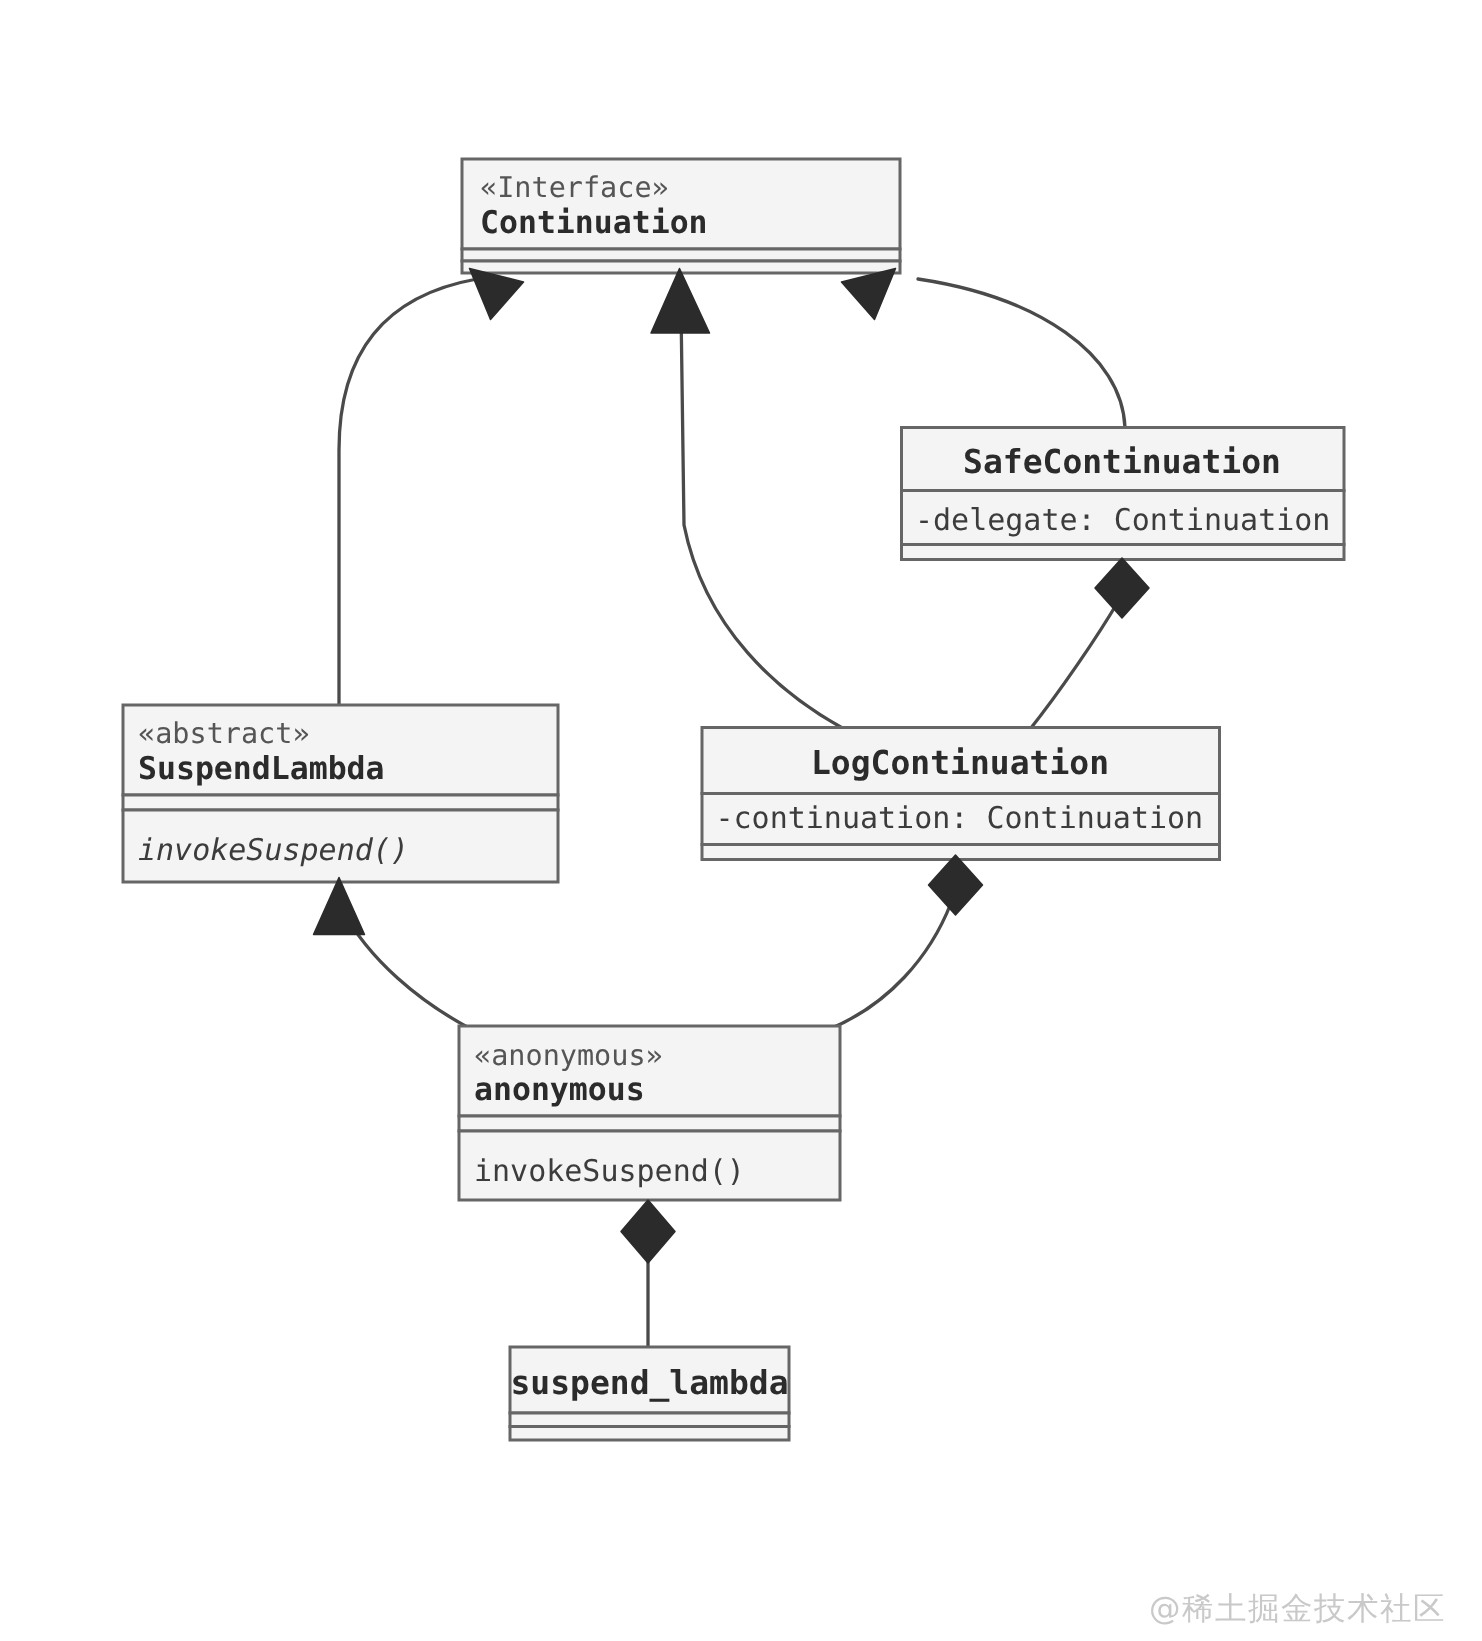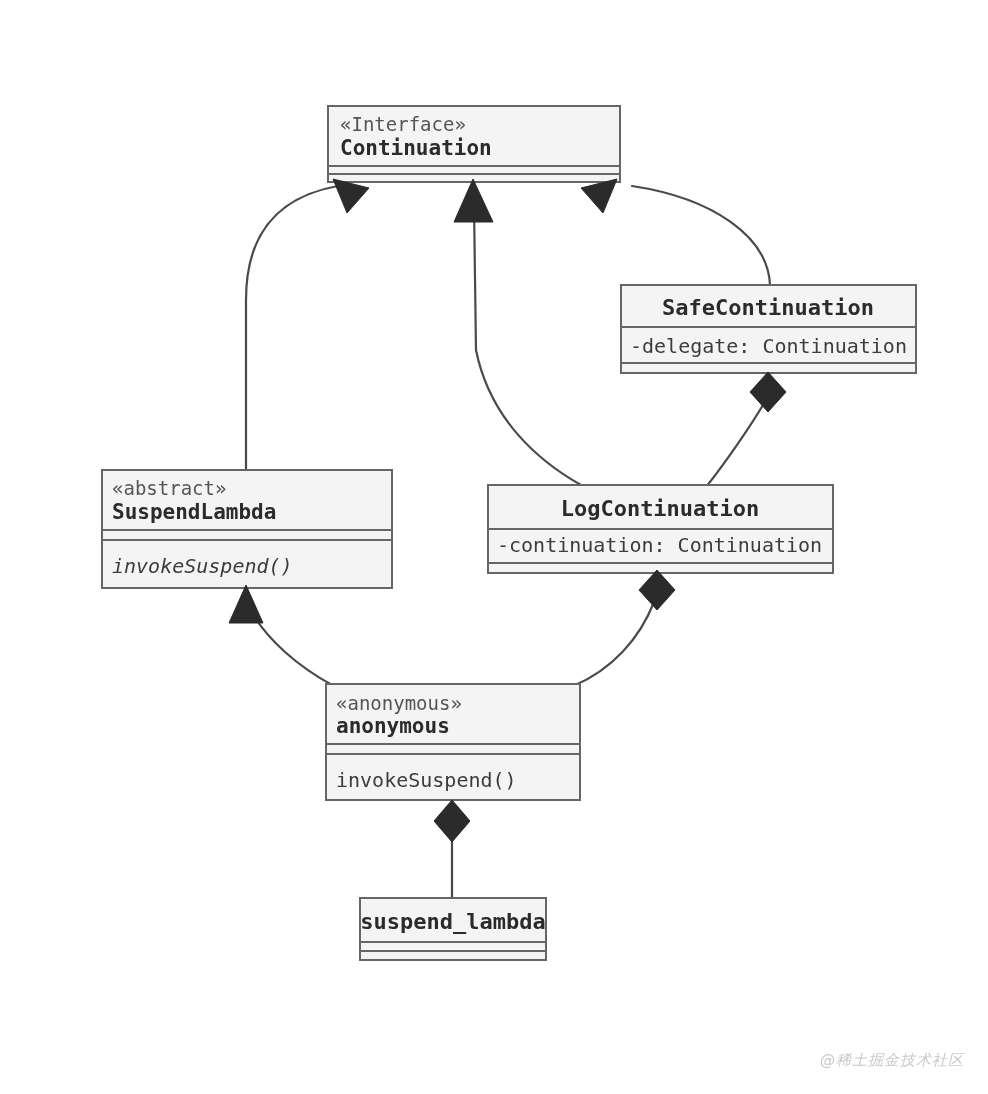--- a/index.html
+++ b/index.html
@@ -10,21 +10,20 @@
   body {
     width: 988px;
     height: 1094px;
     font-family: "DejaVu Sans Mono", monospace;
     position: relative;
     overflow: hidden;
   }
   #diagram-root {
     position: absolute;
     inset: 0;
-    margin-left: 20px;
   }
   svg.uml-canvas {
     display: block;
     width: 988px;
     height: 1094px;
   }
   .cls-box-fill {
     fill: #f4f4f4;
     stroke: #666666;
     stroke-width: 2;
@@ -71,27 +70,26 @@
     fill: #3c3c3c;
   }
   .t-member-italic {
     font-size: 20px;
     font-style: italic;
     fill: #3c3c3c;
   }
   .watermark {
     position: absolute;
     right: 24px;
-    bottom: 24px;
+    bottom: 8px;
     font-family: "DejaVu Sans", sans-serif;
-    font-size: 15px;
+    font-size: 21px;
     color: #c9c9c9;
     letter-spacing: 1px;
     user-select: none;
-    font-style: italic;
   }
 </style>
 </head>
 <body>
 
 <div id="diagram-root">
   <svg class="uml-canvas" viewBox="0 0 988 1094" xmlns="http://www.w3.org/2000/svg">
 
     <g>
 

